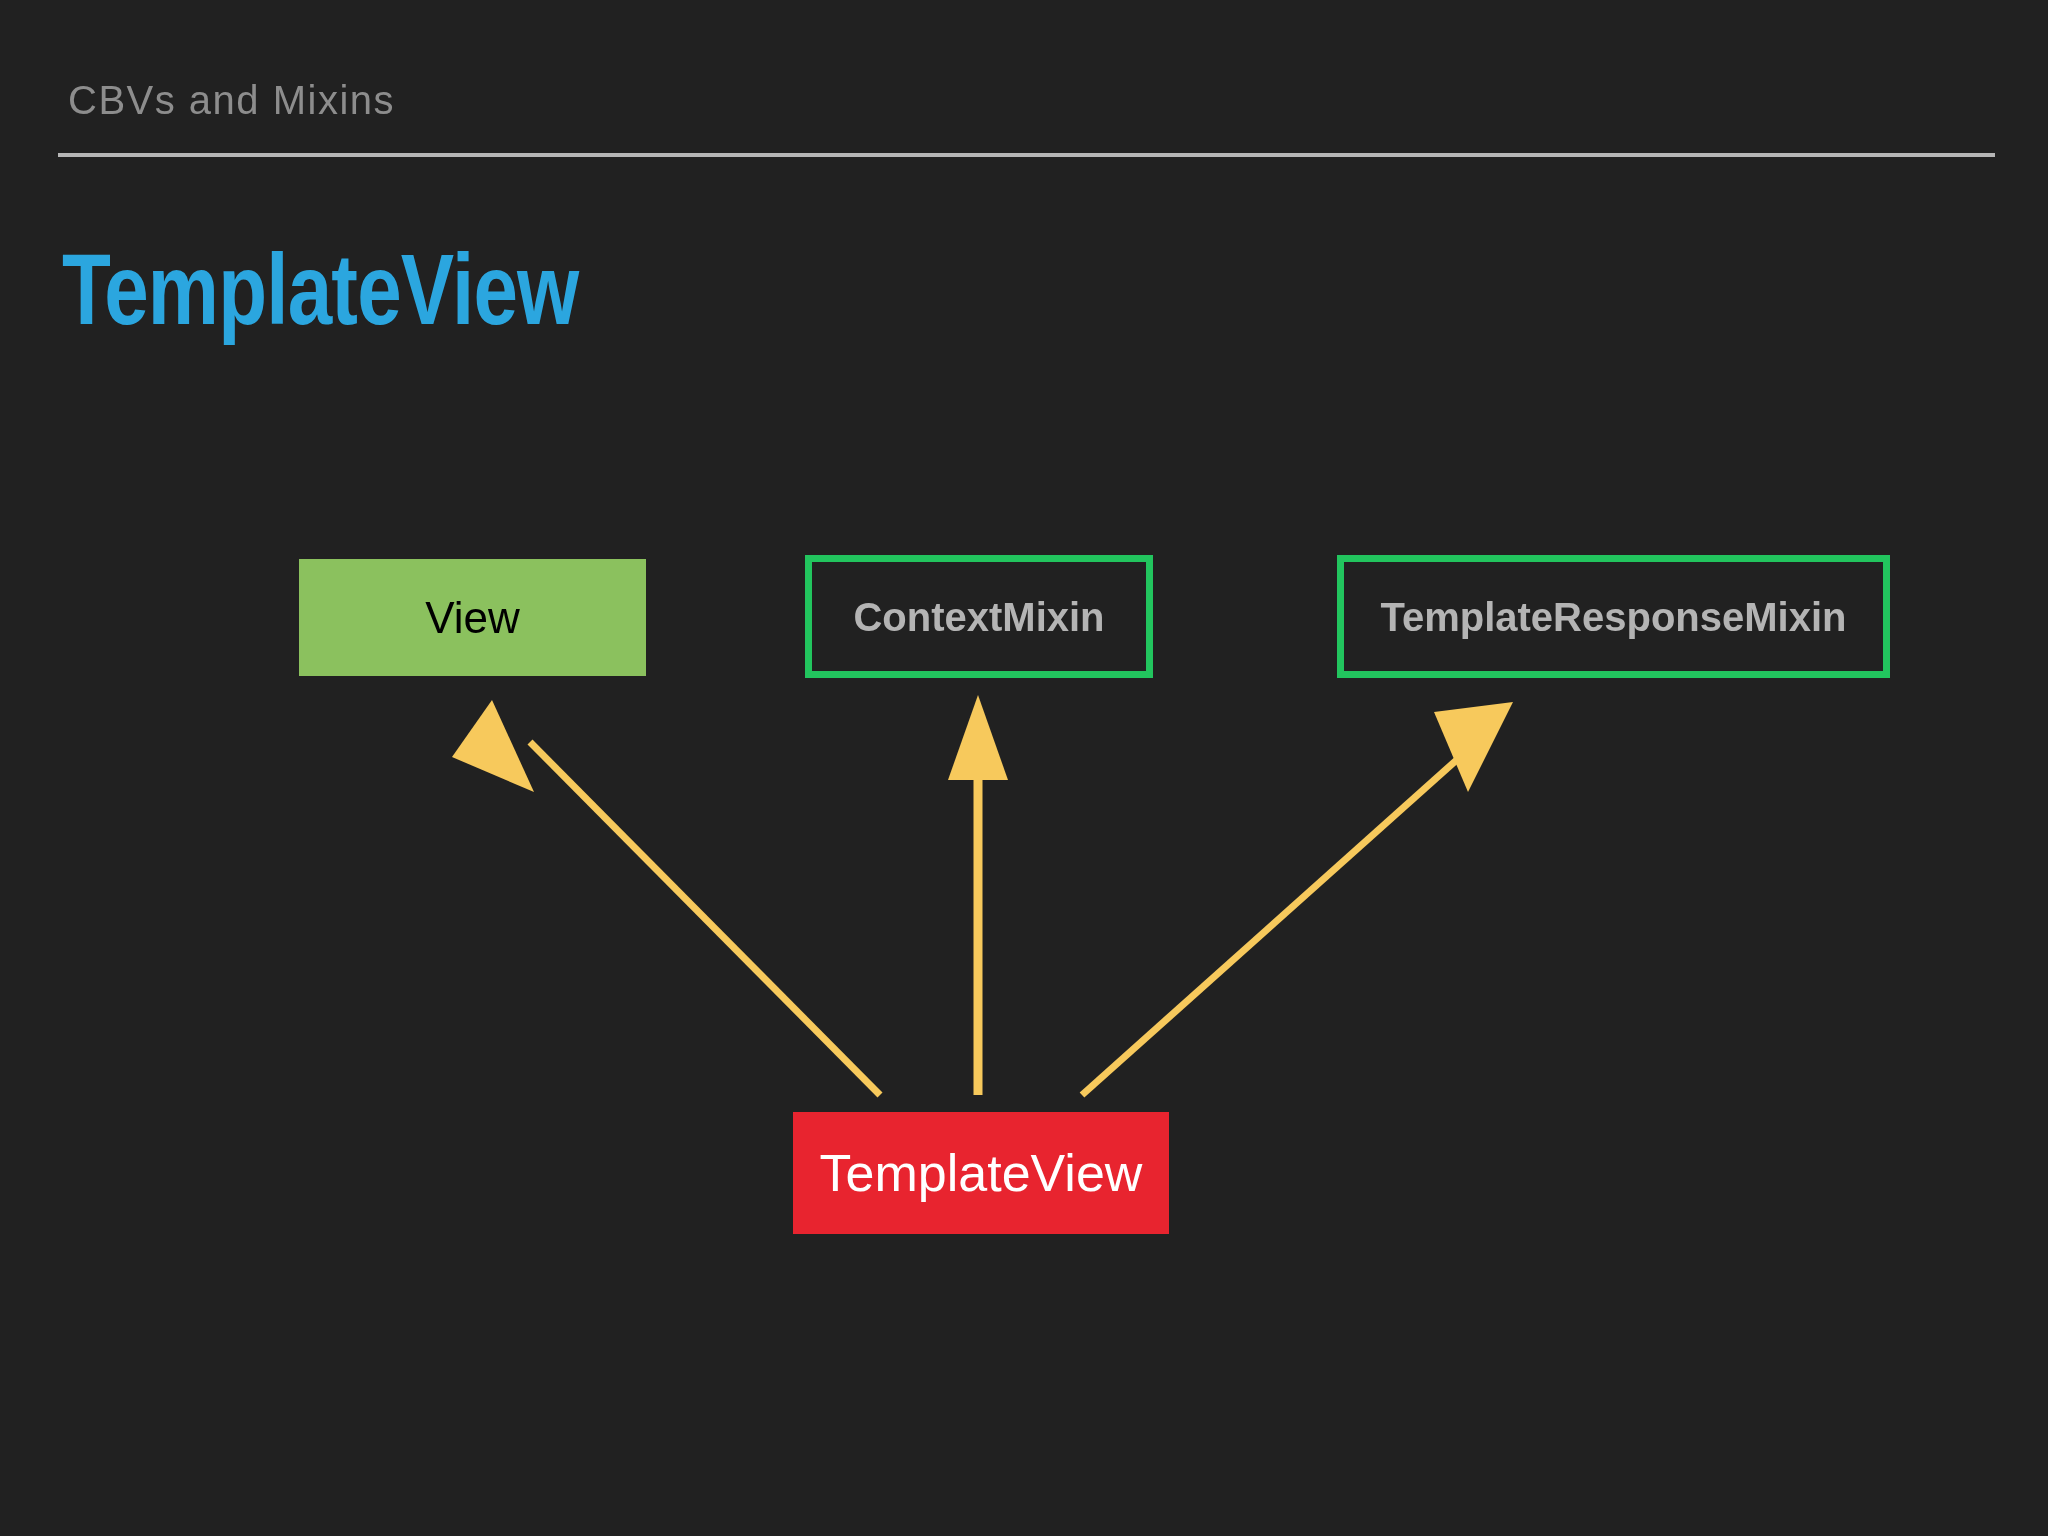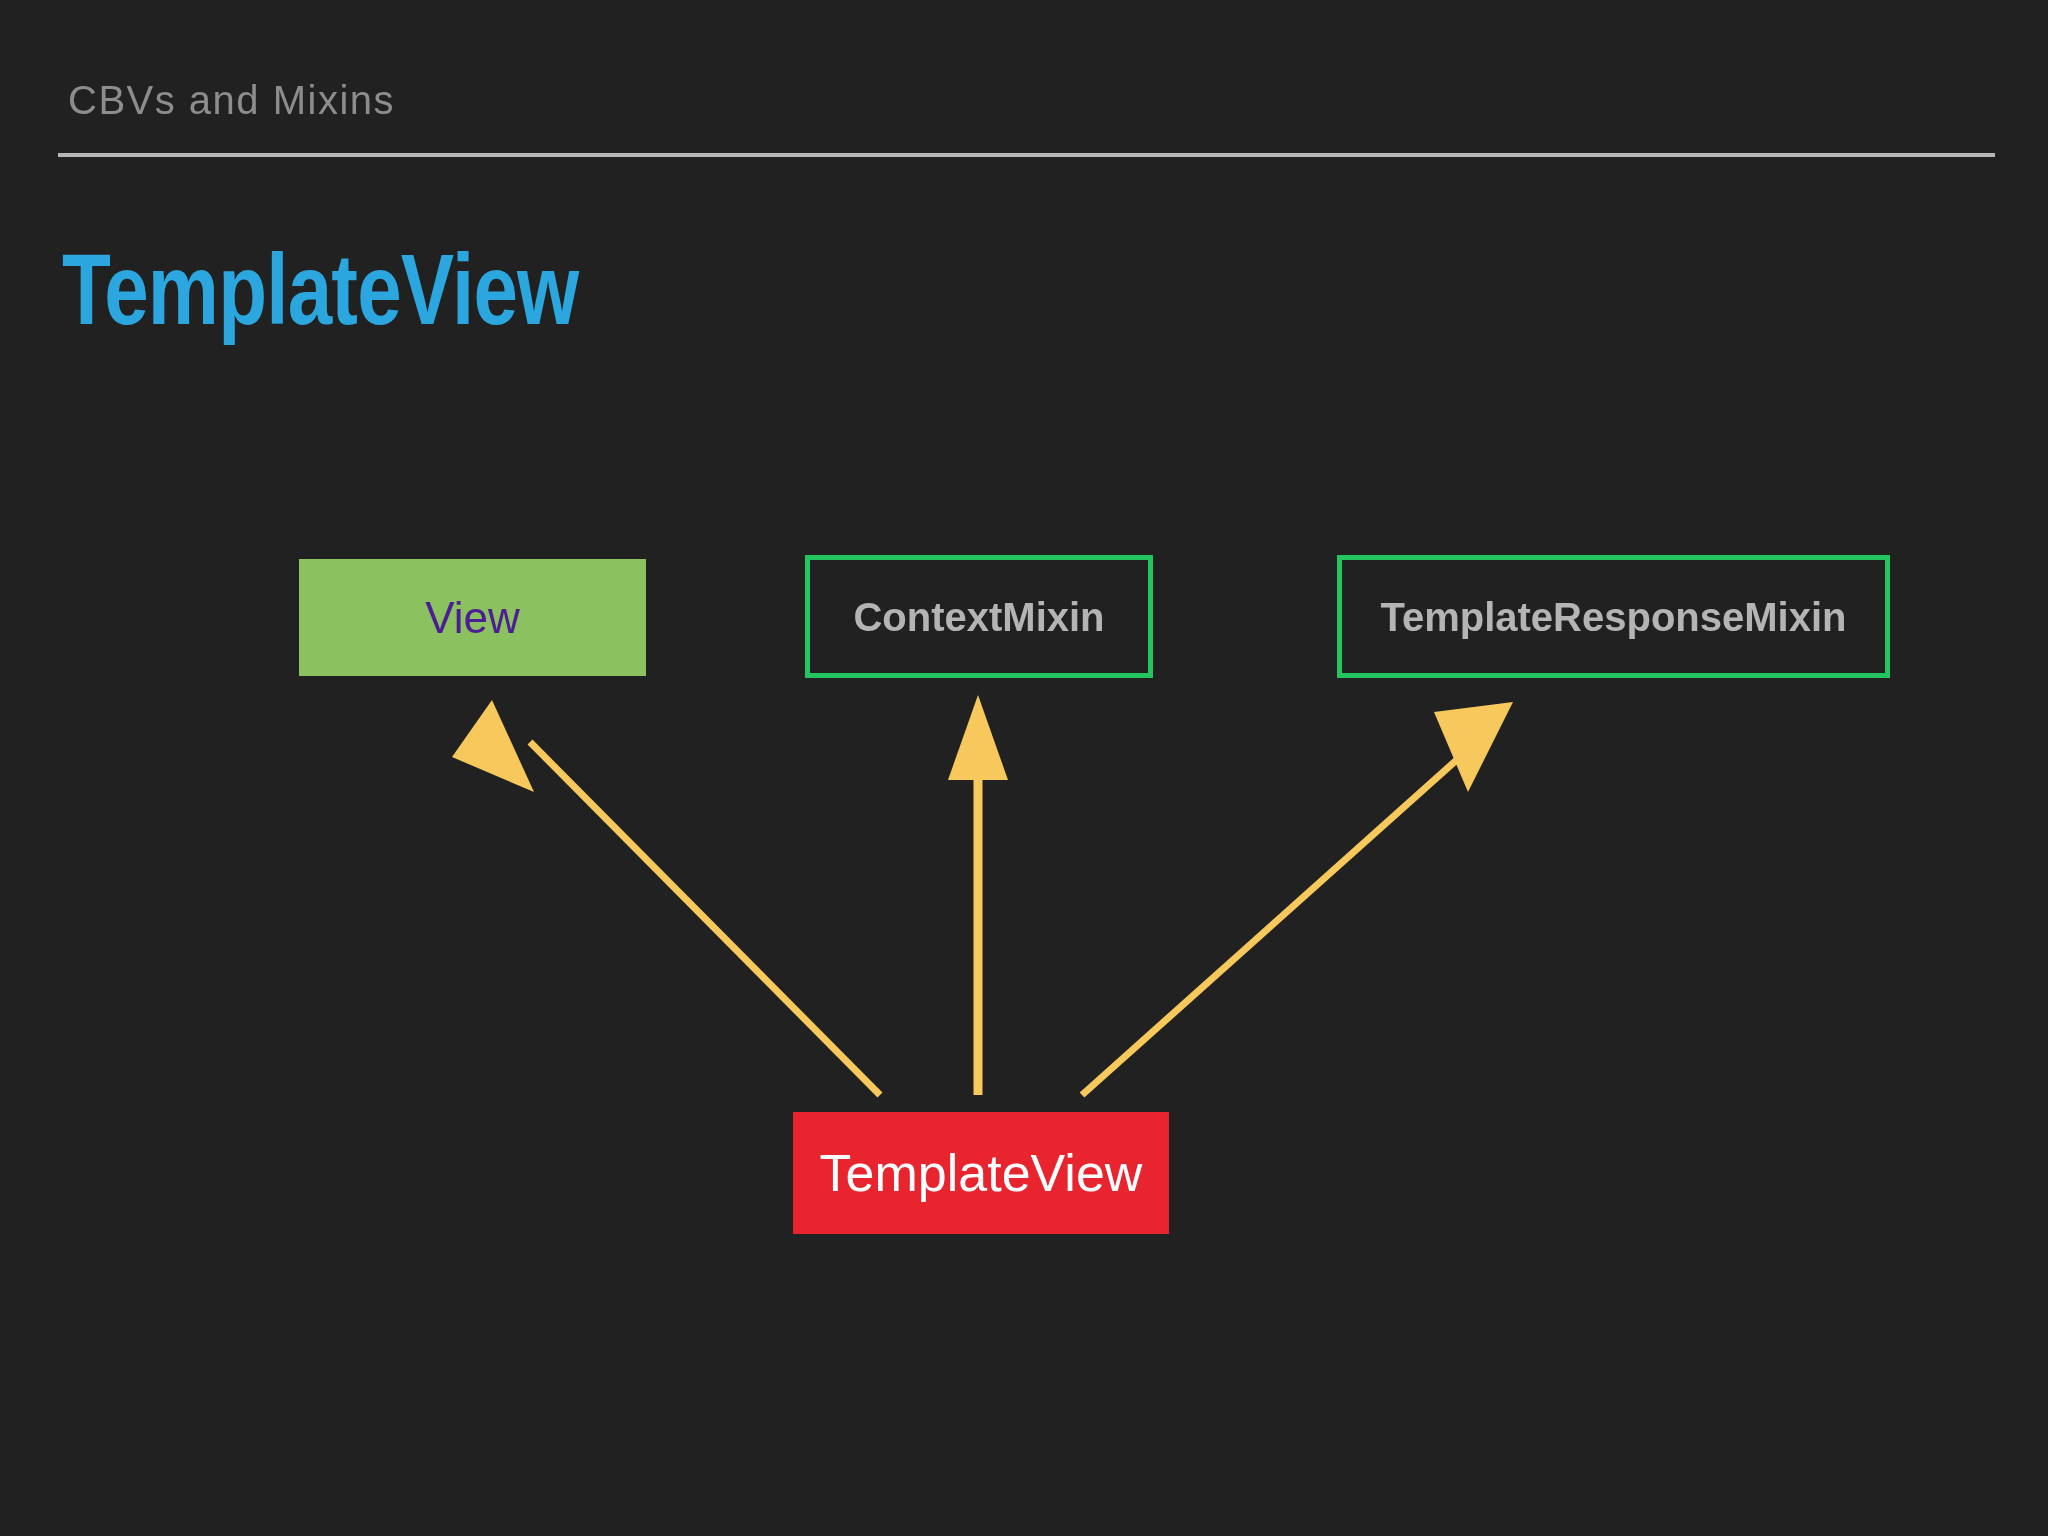--- a/index.html
+++ b/index.html
@@ -83,39 +83,39 @@
   .node-label {
     white-space: nowrap;
     line-height: 1;
   }
 
   
   .node--filled-green {
     background: #8bc15e;
   }
   .node--filled-green .node-label {
-    color: #4c1d95;
+    color: #000000;
     font-size: 44px;
     font-weight: normal;
   }
 
   
   .node--filled-red {
     background: #e8242f;
   }
   .node--filled-red .node-label {
     color: #ffffff;
     font-size: 52px;
     font-weight: normal;
   }
 
   
   .node--outlined {
     background: transparent;
-    border: 5px solid #22c55e;
+    border: 7px solid #22c55e;
   }
   .node--outlined .node-label {
     color: #b4b4b4;
     font-size: 40px;
     font-weight: bold;
   }
 
   #node-view              { left: 299px;  top: 559px;  width: 347px; height: 117px; }
   #node-context-mixin     { left: 805px;  top: 555px;  width: 348px; height: 123px; }
   #node-trm               { left: 1337px; top: 555px;  width: 553px; height: 123px; }

